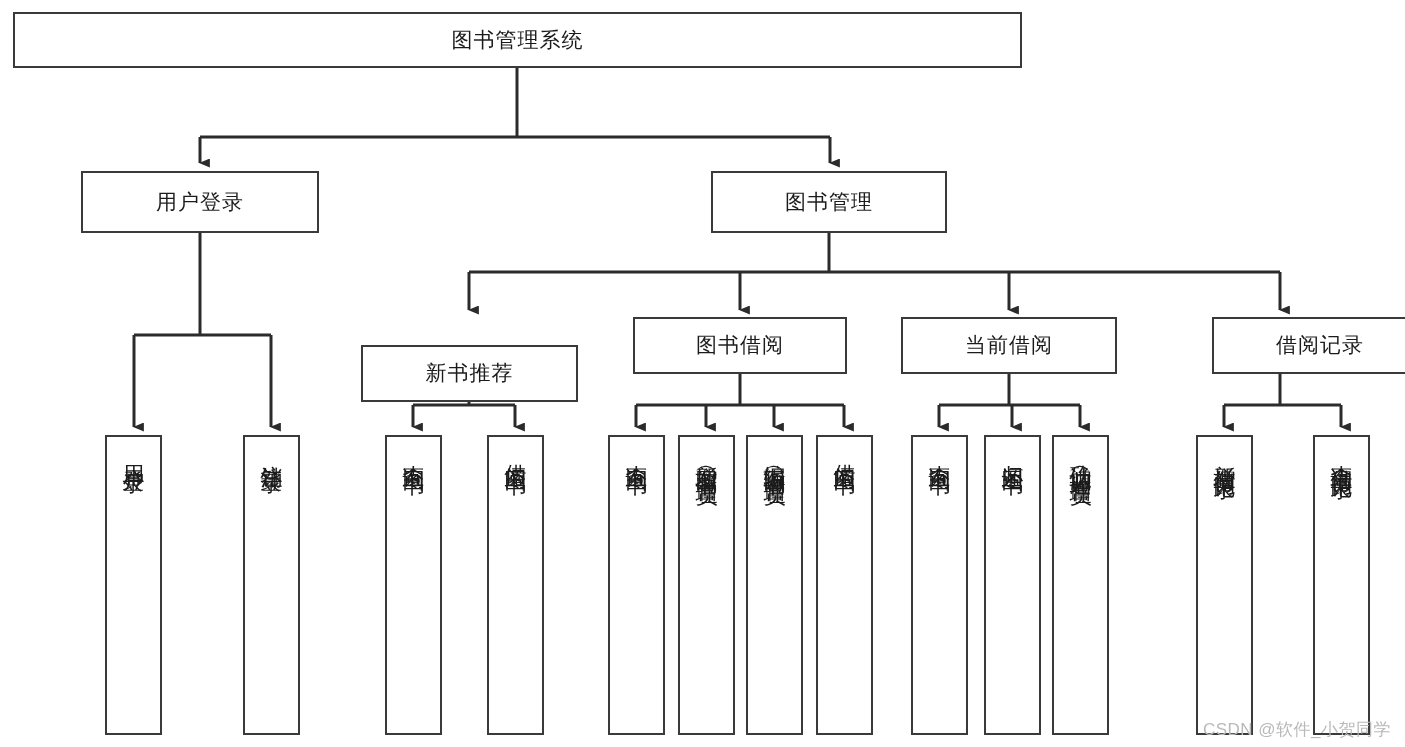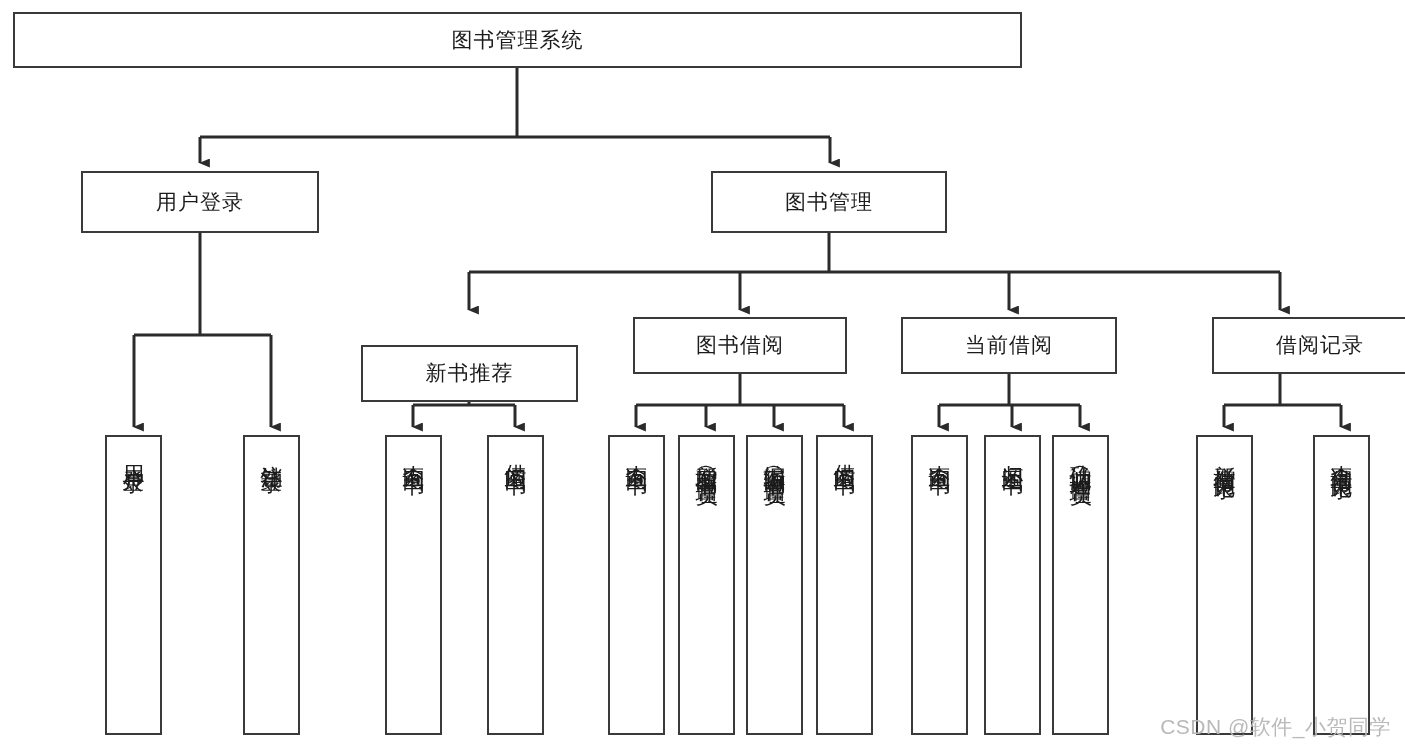--- a/index.html
+++ b/index.html
@@ -40,21 +40,21 @@
     text-orientation:upright;
     font-size:22px;
     letter-spacing:3px;
     line-height:1;
     white-space:nowrap;
   }
   .watermark{
     position:absolute;
     right:14px;
     bottom:6px;
-    font-size:21px;
+    font-size:17px;
     color:#b9b9b9;
     letter-spacing:0.5px;
     z-index:5;
     white-space:nowrap;
     margin-left:12px;
   }
 </style>
 </head>
 <body>
 

